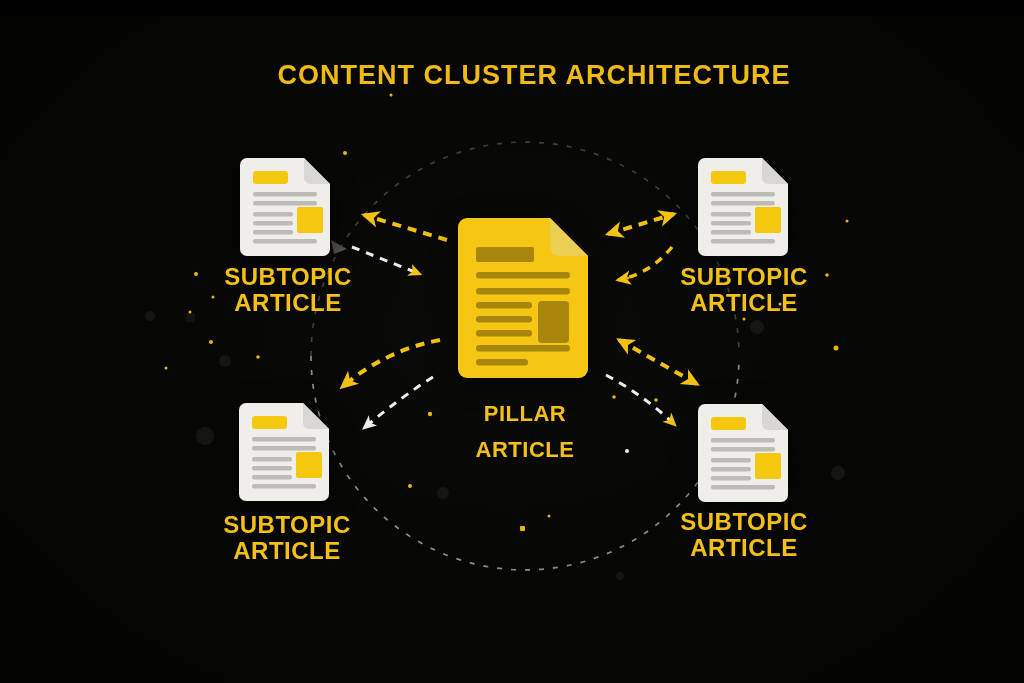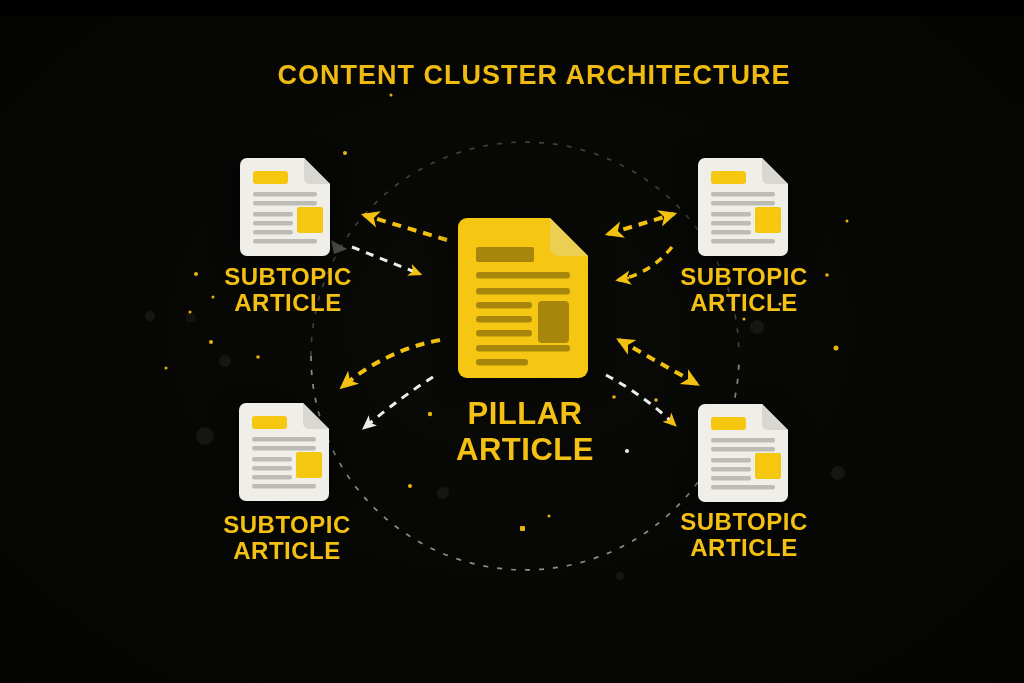--- a/index.html
+++ b/index.html
@@ -16,21 +16,21 @@
     margin:0;text-align:center;
     font-size:27px;font-weight:800;letter-spacing:1px;
     color:#F0BB10;
   }
   .label{
     position:absolute;text-align:center;
     font-weight:800;color:#F3C013;letter-spacing:0.5px;
   }
   .label div{line-height:26px;}
   .sub-label{width:160px;font-size:24px;}
-  .pillar-label{width:200px;font-size:31px;}
+  .pillar-label{width:200px;font-size:22px;}
   .pillar-label div{line-height:36px;}
   .lbl-tl{left:208px;top:248px;}
   .lbl-tr{left:664px;top:248px;}
   .lbl-bl{left:207px;top:496px;}
   .lbl-br{left:664px;top:493px;}
   .lbl-pillar{left:425px;top:380px;}
   svg.layer{position:absolute;left:0;top:0;}
   .doc{filter:drop-shadow(0 5px 12px rgba(0,0,0,0.65));}
 </style>
 </head>

